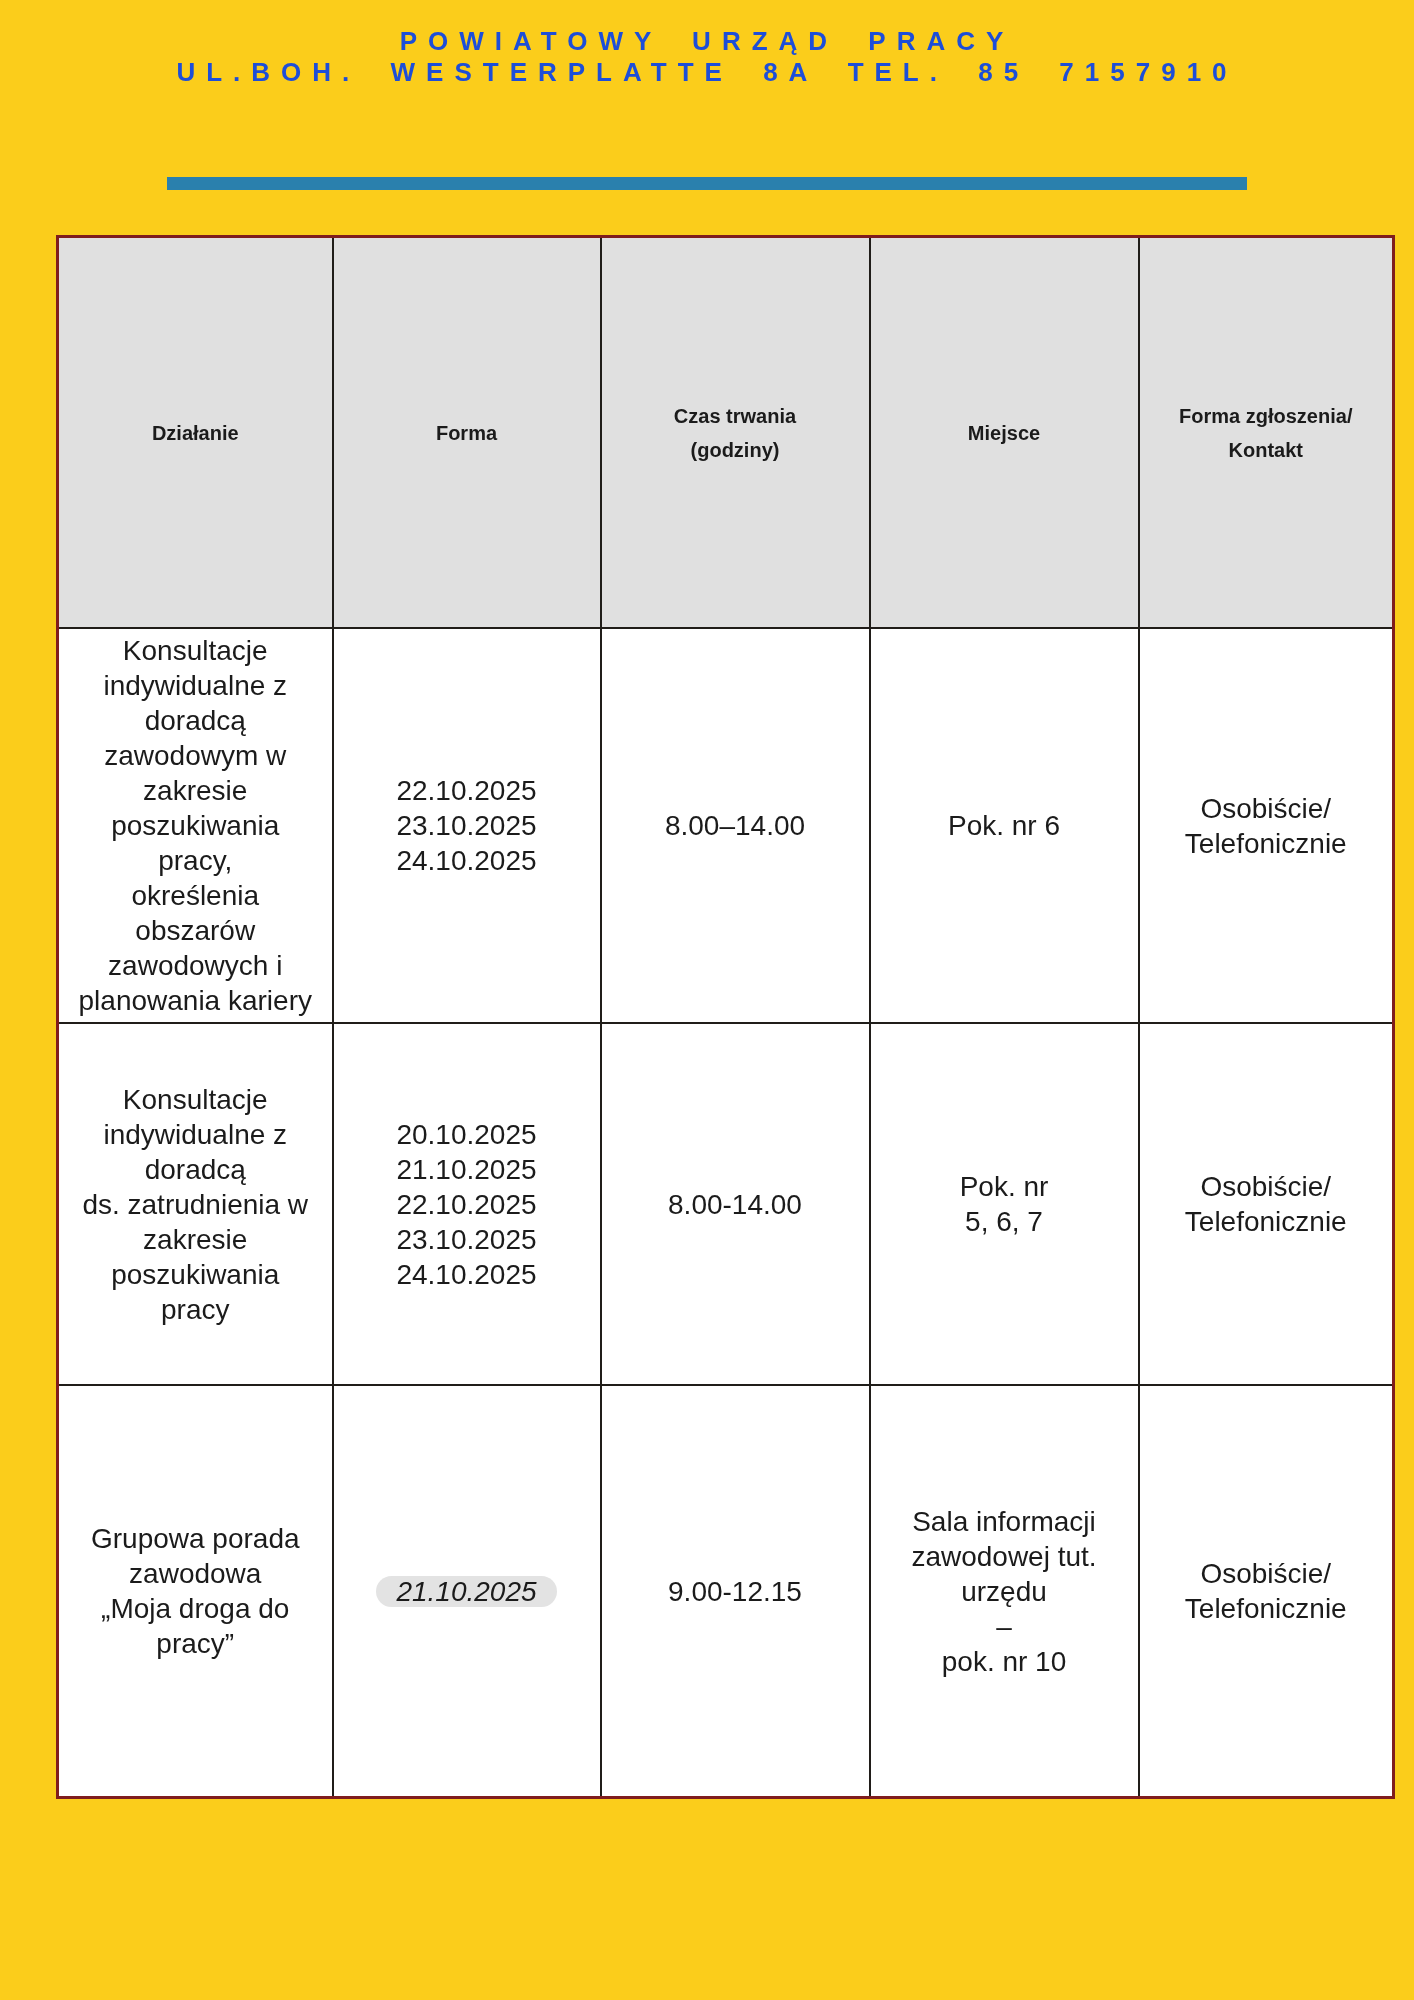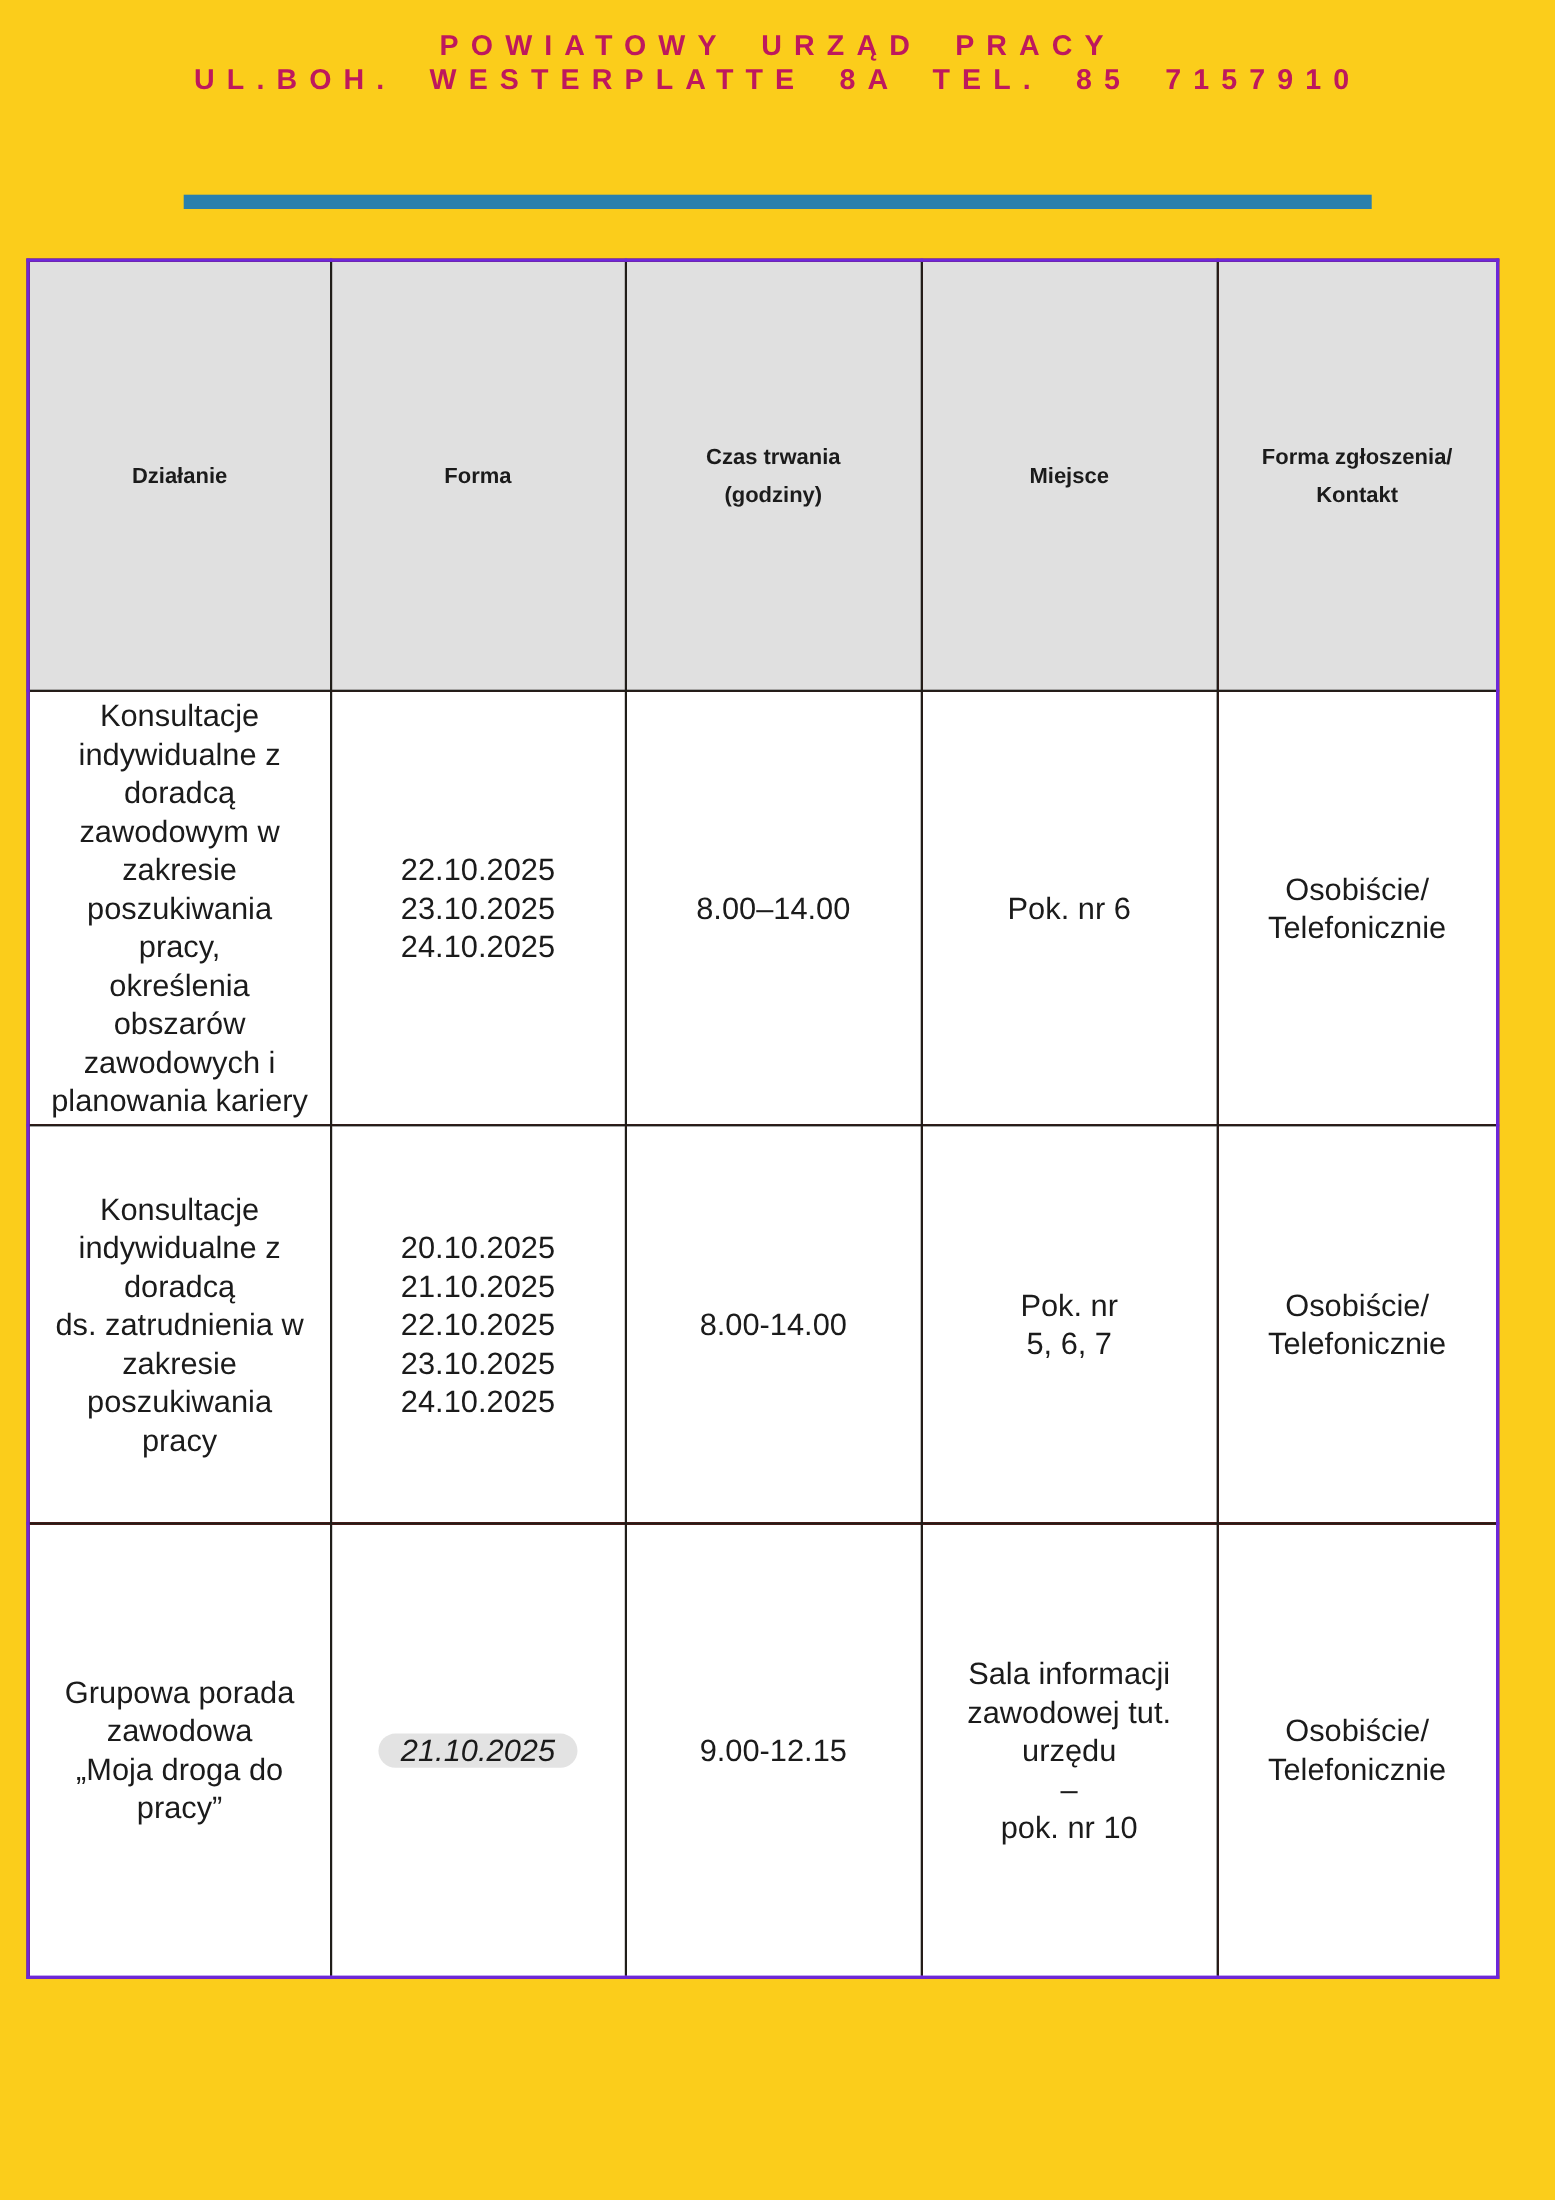--- a/index.html
+++ b/index.html
@@ -7,41 +7,41 @@
     width: 1414px;
     height: 2000px;
     background: #FBCD1B;
     font-family: "Liberation Sans", sans-serif;
     color: #1B1B1B;
     position: relative;
   }
   .banner {
     padding-top: 26px;
     text-align: center;
-    color: #be185d;
+    color: #1d4ed8;
     font-weight: 700;
     font-size: 26px;
     line-height: 31px;
     letter-spacing: 11px;
     word-spacing: 12px;
   }
   .banner-line { white-space: nowrap; }
   .divider {
     width: 1080px;
     height: 13px;
     background: #2A80AD;
     margin: 89px auto 0 auto;
   }
   table.schedule {
     border-collapse: collapse;
     table-layout: fixed;
     width: 1336px;
-    margin: 45px 0 0 24px;
-    background: #7f1d1d;
-    border: 3px solid #6d28d9;
+    margin: 45px 0 0 56px;
+    background: #8b5cf6;
+    border: 3px solid #7f1d1d;
   }
   table.schedule th, table.schedule td {
     border: 2px solid #201D19;
     text-align: center;
     vertical-align: middle;
     white-space: pre-line;
     padding: 4px 18px;
     overflow: hidden;
   }
   table.schedule thead th {

